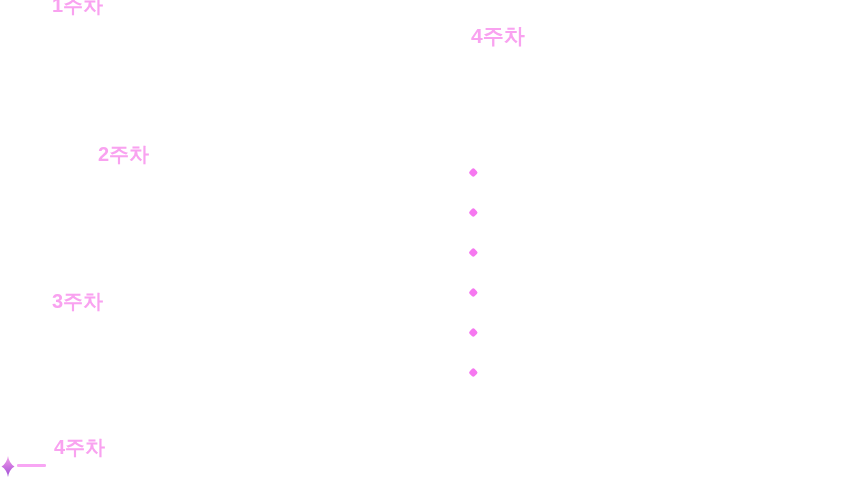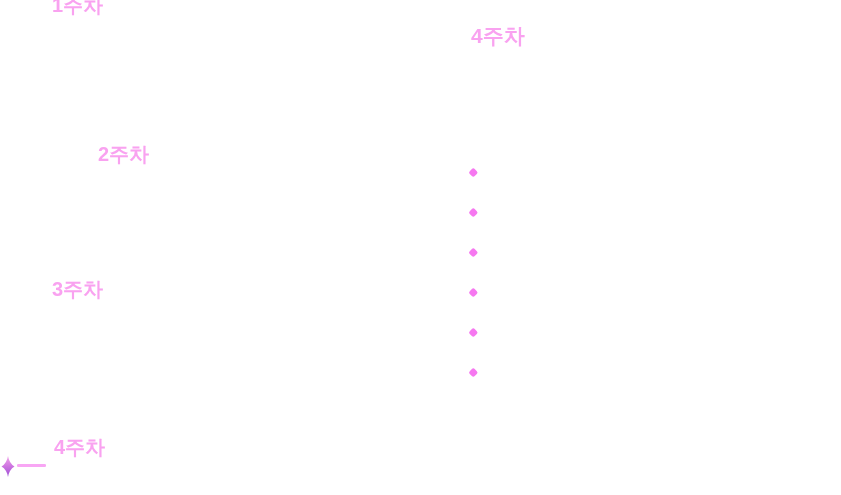--- a/index.html
+++ b/index.html
@@ -19,21 +19,21 @@
   .week-label {
     position: absolute;
     font-weight: 700;
     font-size: 20px;
     line-height: 20px;
     color: var(--week-label, #f9a2f0);
     white-space: nowrap;
   }
   .week-label-1 { left: 52px; top: -5px; }
   .week-label-2 { left: 52px; top: 144px; margin-left: 46px; }
-  .week-label-3 { left: 52px; top: 279px; }
+  .week-label-3 { left: 52px; top: 291px; }
   .week-label-4 { left: 54px; top: 437px; }
 
   
   .week-heading {
     position: absolute;
     left: 471px;
     top: 25px;
     margin: 0;
     font-weight: 700;
     font-size: 21px;

